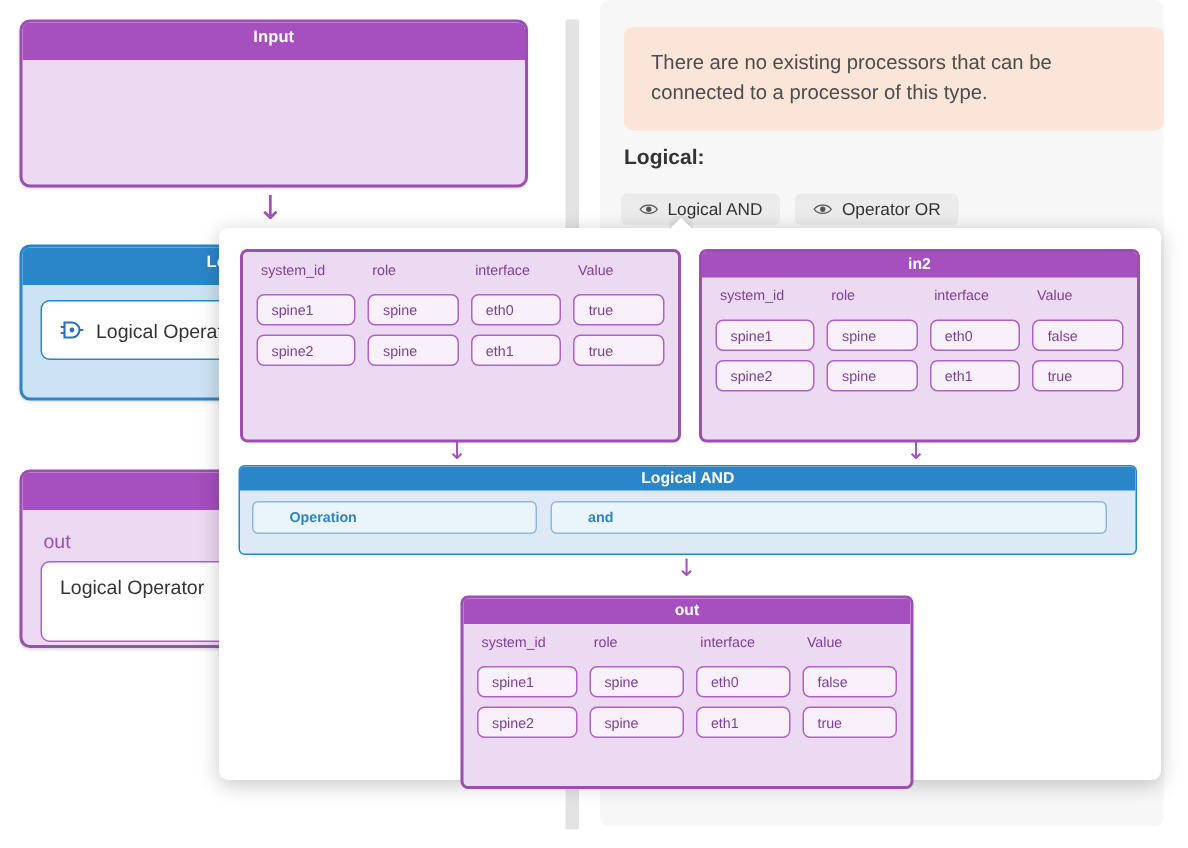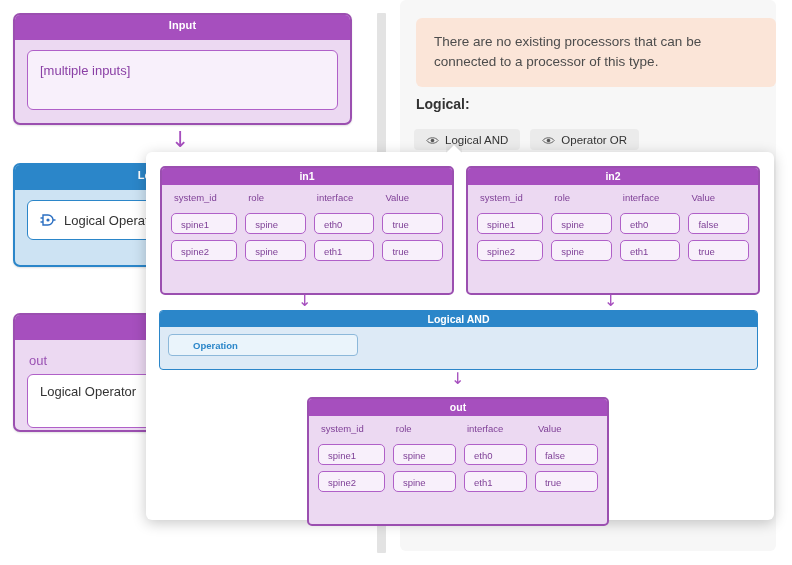--- a/index.html
+++ b/index.html
@@ -119,23 +119,20 @@
   }
 </style>
 </head>
 <body>
 
 <div class="right-panel"></div>
 <div class="divider"></div>
 
 <div class="node purple" style="left:13px;top:13px;width:335px;height:108px;">
   <div class="node-head">Input</div>
-  <div class="node-body">
-    <div class="node-field" style="height:40px;line-height:22px;">[multiple inputs]</div>
-  </div>
 </div>
 
 <span class="arrow" style="left:171px;top:129px;">↓</span>
 
 <div class="node blue" style="left:13px;top:163px;width:335px;height:100px;">
   <div class="node-head">Logical Operator</div>
   <div class="node-body">
     <div class="node-field opfield" style="height:38px;padding-top:0;padding-bottom:0;">
       <span class="op-icon">
         <svg viewBox="0 0 16 16" width="16" height="16">
@@ -184,21 +181,20 @@
   </div>
 </div>
 
 <div class="pop-caret">
     <i></i>
   </div>
 
 <div class="popover">
 
   <div class="tcard" style="left:14px;top:14px;width:290px;height:125px;">
-    <div class="tcard-head">in1</div>
     <div class="tgrid">
       <div class="trow">
         <div class="th" style="width:68px;">system_id</div>
         <div class="th" style="width:62px;">role</div>
         <div class="th" style="width:62px;">interface</div>
         <div class="th" style="width:62px;">Value</div>
       </div>
       <div class="trow">
         <div class="td" style="width:68px;">spine1</div>
         <div class="td" style="width:62px;">spine</div>
@@ -238,20 +234,21 @@
     </div>
   </div>
 
   <span class="arrow sm" style="left:152px;top:141px;">↓</span>
   <span class="arrow sm" style="left:458px;top:141px;">↓</span>
 
   <div class="bcard" style="left:13px;top:158px;width:597px;height:58px;">
     <div class="bcard-head">Logical AND</div>
     <div class="bcard-body">
       <div class="bfield" style="width:190px;">Operation</div>
+      <div class="bfield" style="width:371px;">and</div>
     </div>
   </div>
 
   <span class="arrow sm" style="left:305px;top:219px;">↓</span>
 
   <div class="tcard" style="left:161px;top:245px;width:298px;height:125px;">
     <div class="tcard-head">out</div>
     <div class="tgrid">
       <div class="trow">
         <div class="th" style="width:68px;">system_id</div>

